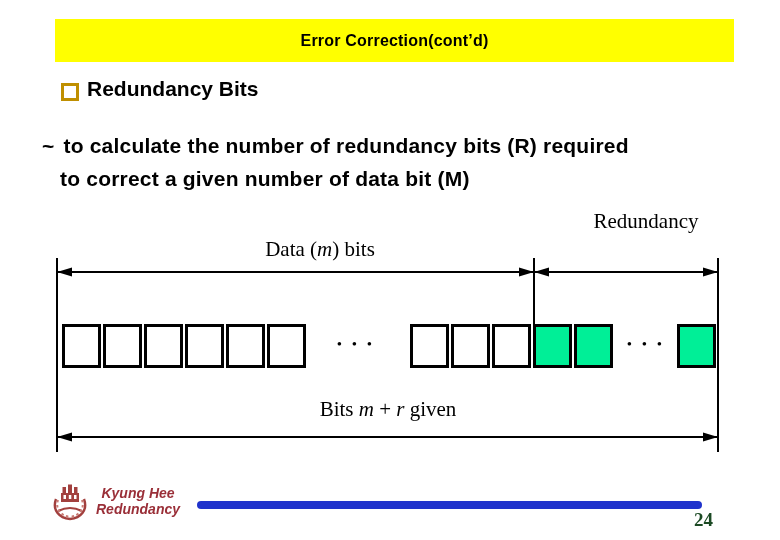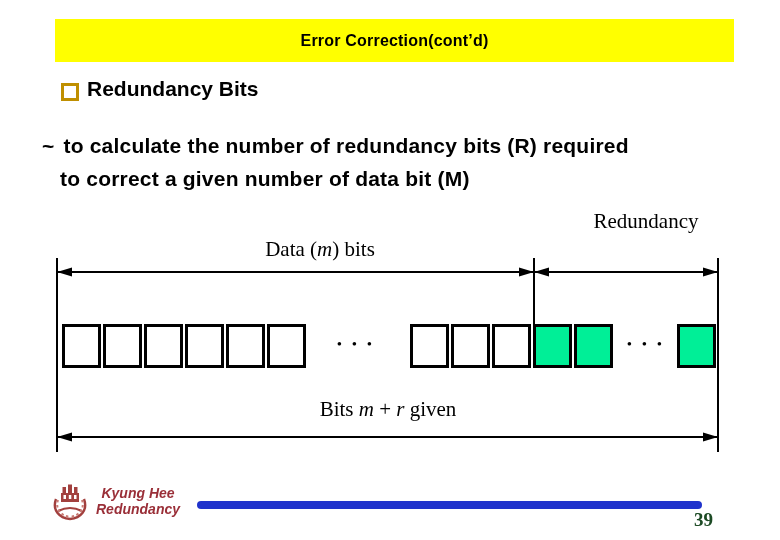--- a/index.html
+++ b/index.html
@@ -164,15 +164,15 @@
         <rect x="21.8" y="15" width="2.5" height="4"></rect>
         <rect x="27" y="15" width="2.5" height="4"></rect>
       </g>
     </svg>
   </div>
   <div class="brand">
     <div>Kyung Hee</div>
     <div>Redundancy</div>
   </div>
   <div class="blue-line"></div>
-  <div class="page-num">39</div>
+  <div class="page-num">24</div>
 
 </div>
 
 </body></html>

